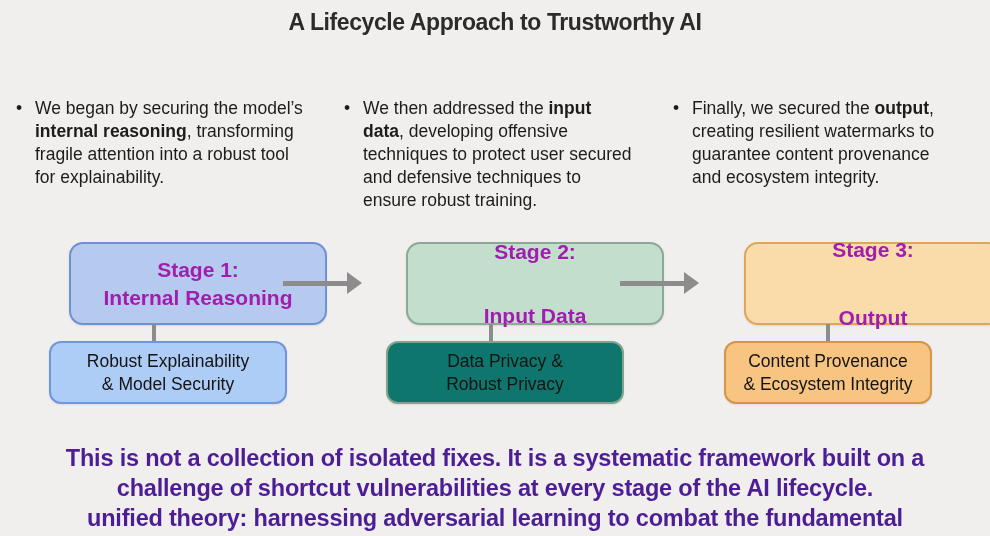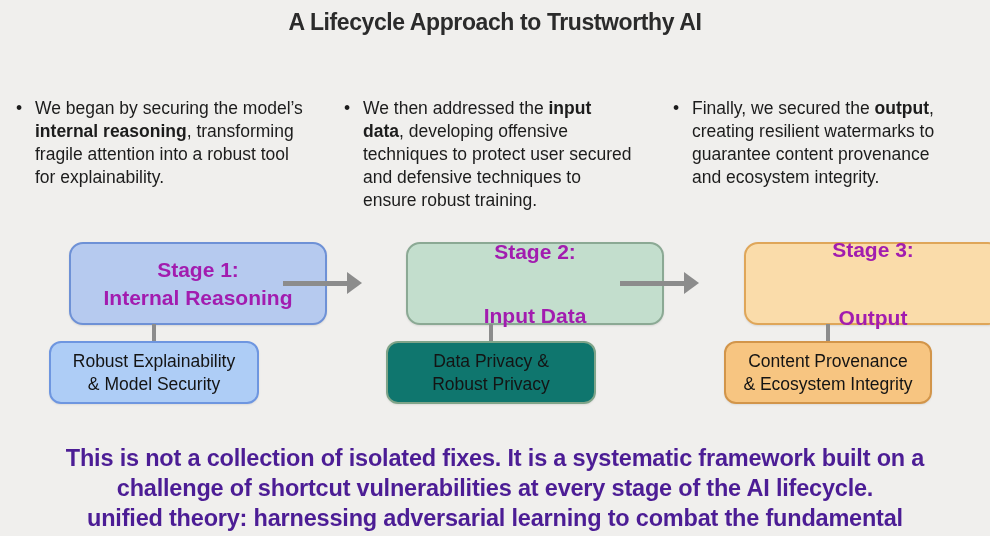--- a/index.html
+++ b/index.html
@@ -32,21 +32,21 @@
     border-radius:14px; border:2px solid;
     display:flex; flex-direction:column; justify-content:center; align-items:center;
     font-weight:700; font-size:21px; line-height:1.3; color:#a21caf;
     text-align:center; box-shadow:0 1px 2px rgba(0,0,0,0.10);margin-left:44px;
   }
   .stage1 { left:25px; }
   .stage2 { left:362px; }
   .stage3 { left:700px;gap:40px; }
 
   .sub-box {
-    position:absolute; top:341px; width:210px; height:63px;
+    position:absolute; top:341px; width:238px; height:63px;
     border-radius:12px; border:2px solid;
     display:flex; flex-direction:column; justify-content:center; align-items:center;
     font-size:17.5px; line-height:1.28; color:#141414; text-align:center;
     box-shadow:0 1px 2px rgba(0,0,0,0.08);
   }
   .sub1 { left:49px; }
   .sub2 { left:386px; }
   .sub3 { left:724px; width:208px;justify-content:center; }
 
   .arrow-line { position:absolute; top:281px; height:5px; }

